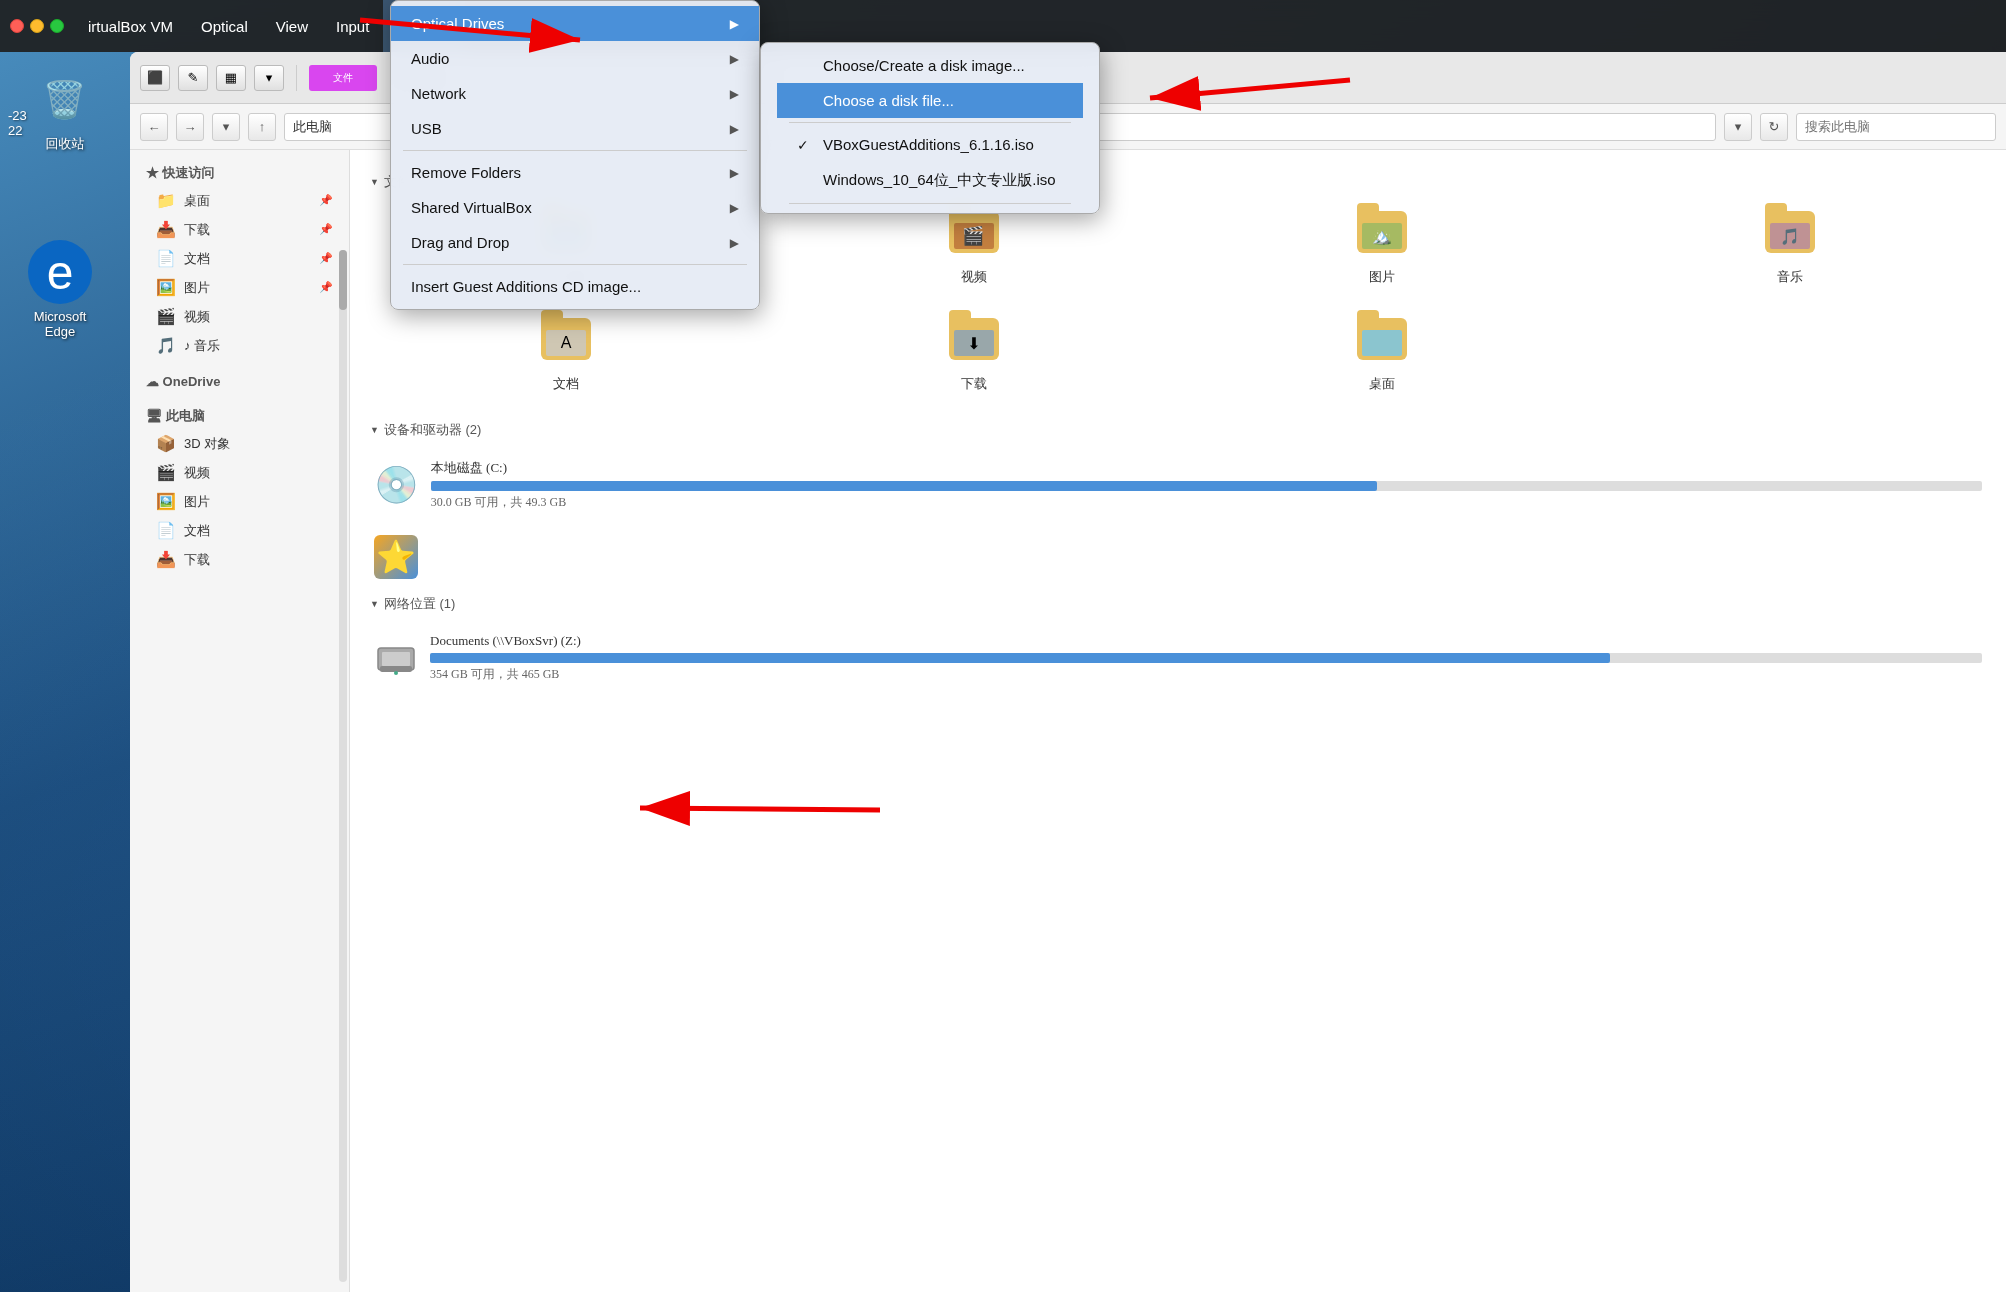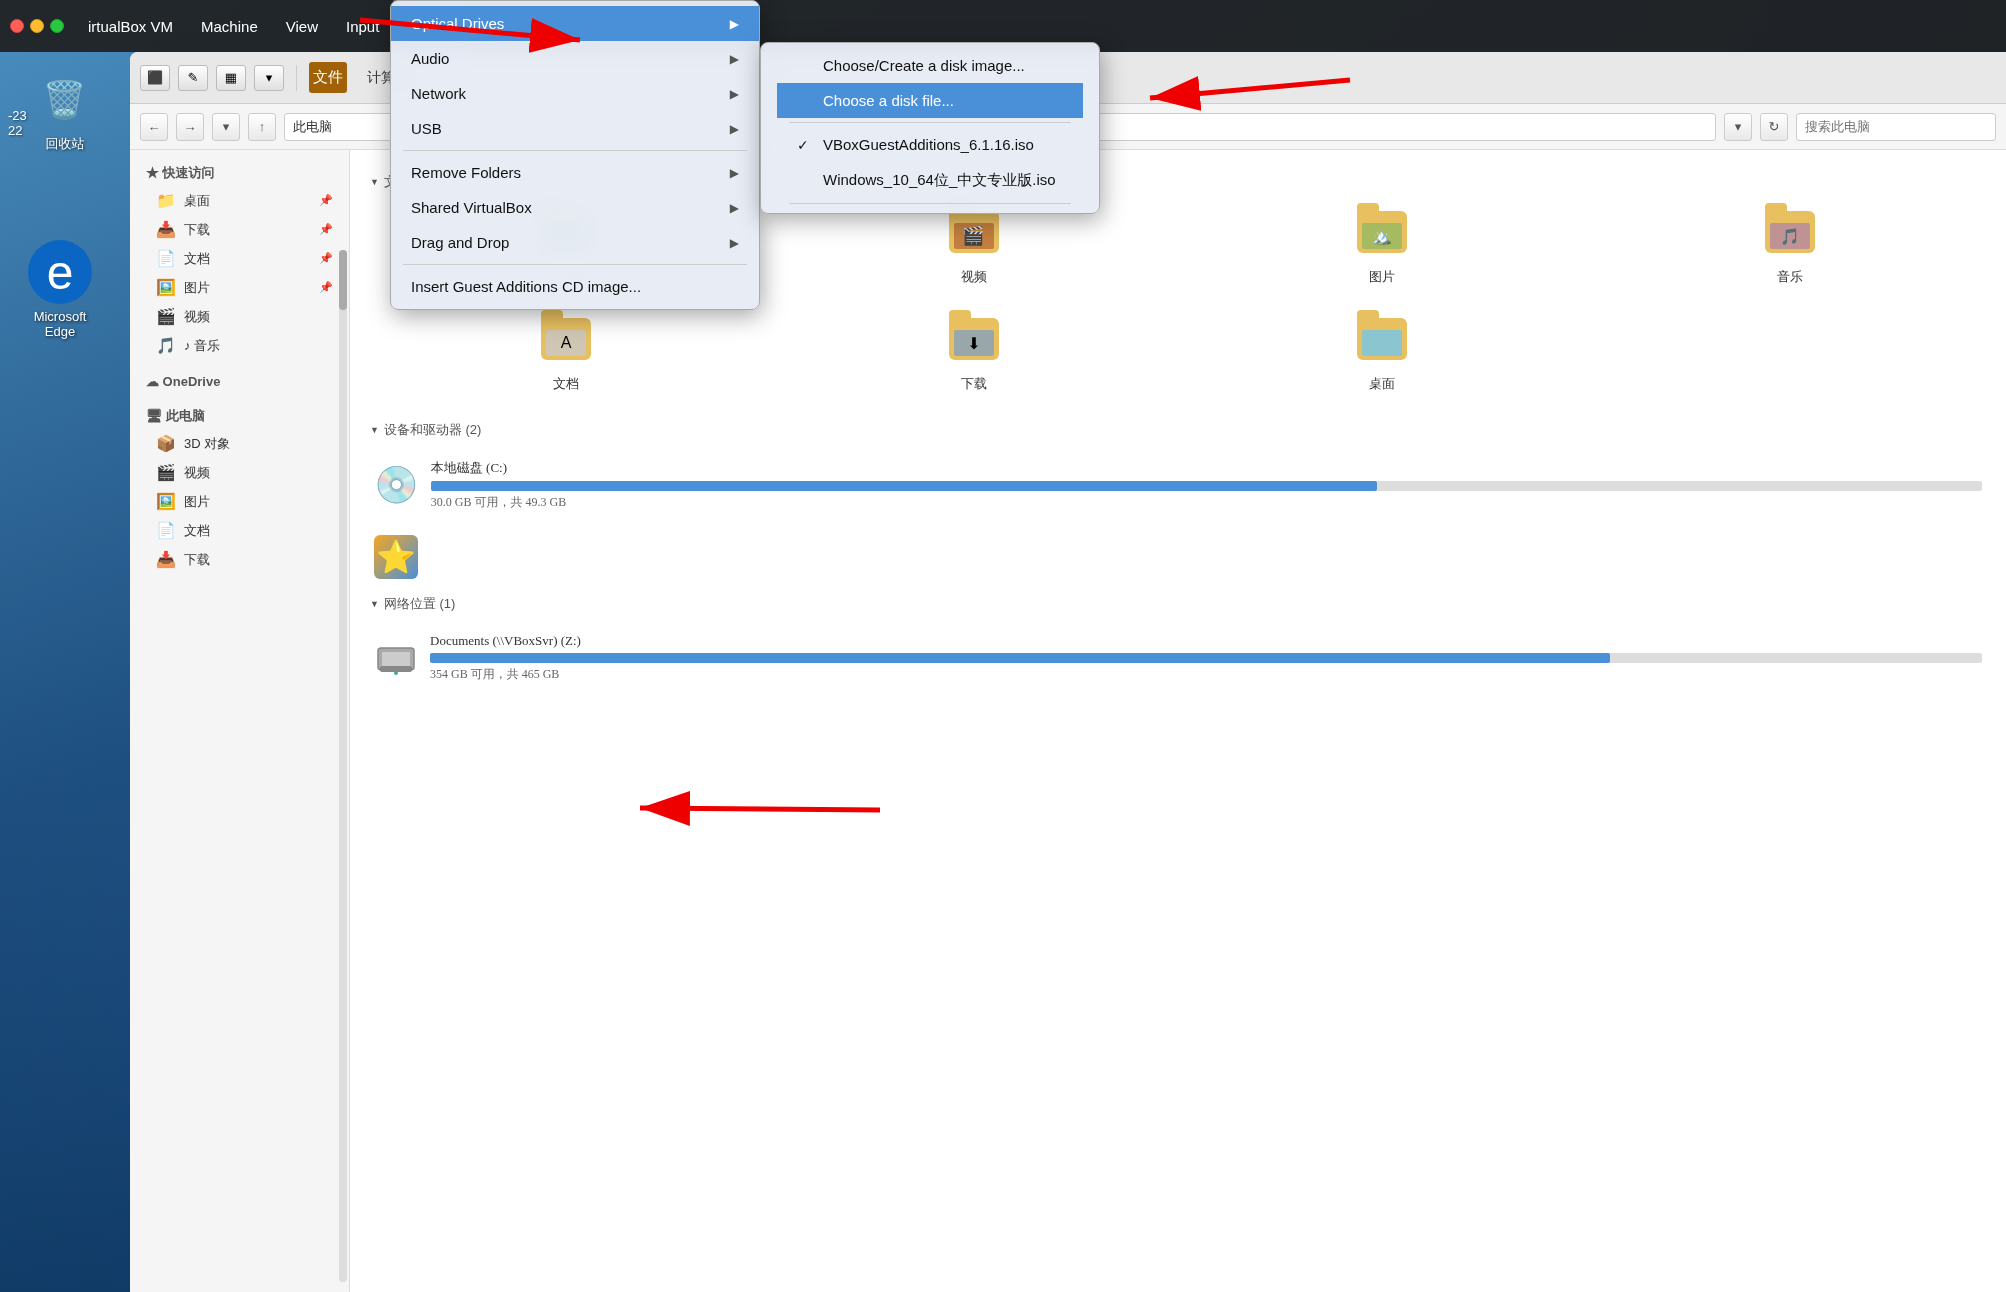--- a/index.html
+++ b/index.html
@@ -126,26 +126,26 @@
       border: 1px solid #bbb;
       background: linear-gradient(to bottom, #fff, #e0e0e0);
       border-radius: 3px;
       display: flex;
       align-items: center;
       justify-content: center;
       cursor: pointer;
       font-size: 13px;
     }
     .toolbar-tab-active {
-      background: #a16207;
+      background: #d946ef;
       color: #fff;
       border: none;
       border-radius: 3px;
-      padding: 6px 4px;
-      font-size: 15px;
+      padding: 6px 24px;
+      font-size: 10px;
       cursor: pointer;
     }
     .toolbar-tab {
       background: transparent;
       border: none;
       padding: 6px 12px;
       font-size: 14px;
       cursor: pointer;
       color: #333;
     }
@@ -423,21 +423,21 @@
 <div class="mac-menubar">
   <div class="traffic-lights">
     <div class="tl-red"></div>
     <div class="tl-yellow"></div>
     <div class="tl-green"></div>
   </div>
   <div class="mac-menubar-item">
     <span>irtualBox VM</span>
   </div>
   <div class="mac-menubar-item">
-    <span>Machine</span>
+    <span>Optical</span>
   </div>
   <div class="mac-menubar-item">
     <span>View</span>
   </div>
   <div class="mac-menubar-item">
     <span>Input</span>
   </div>
   <div class="mac-menubar-item active">
     <span>Devices</span>
   </div>

